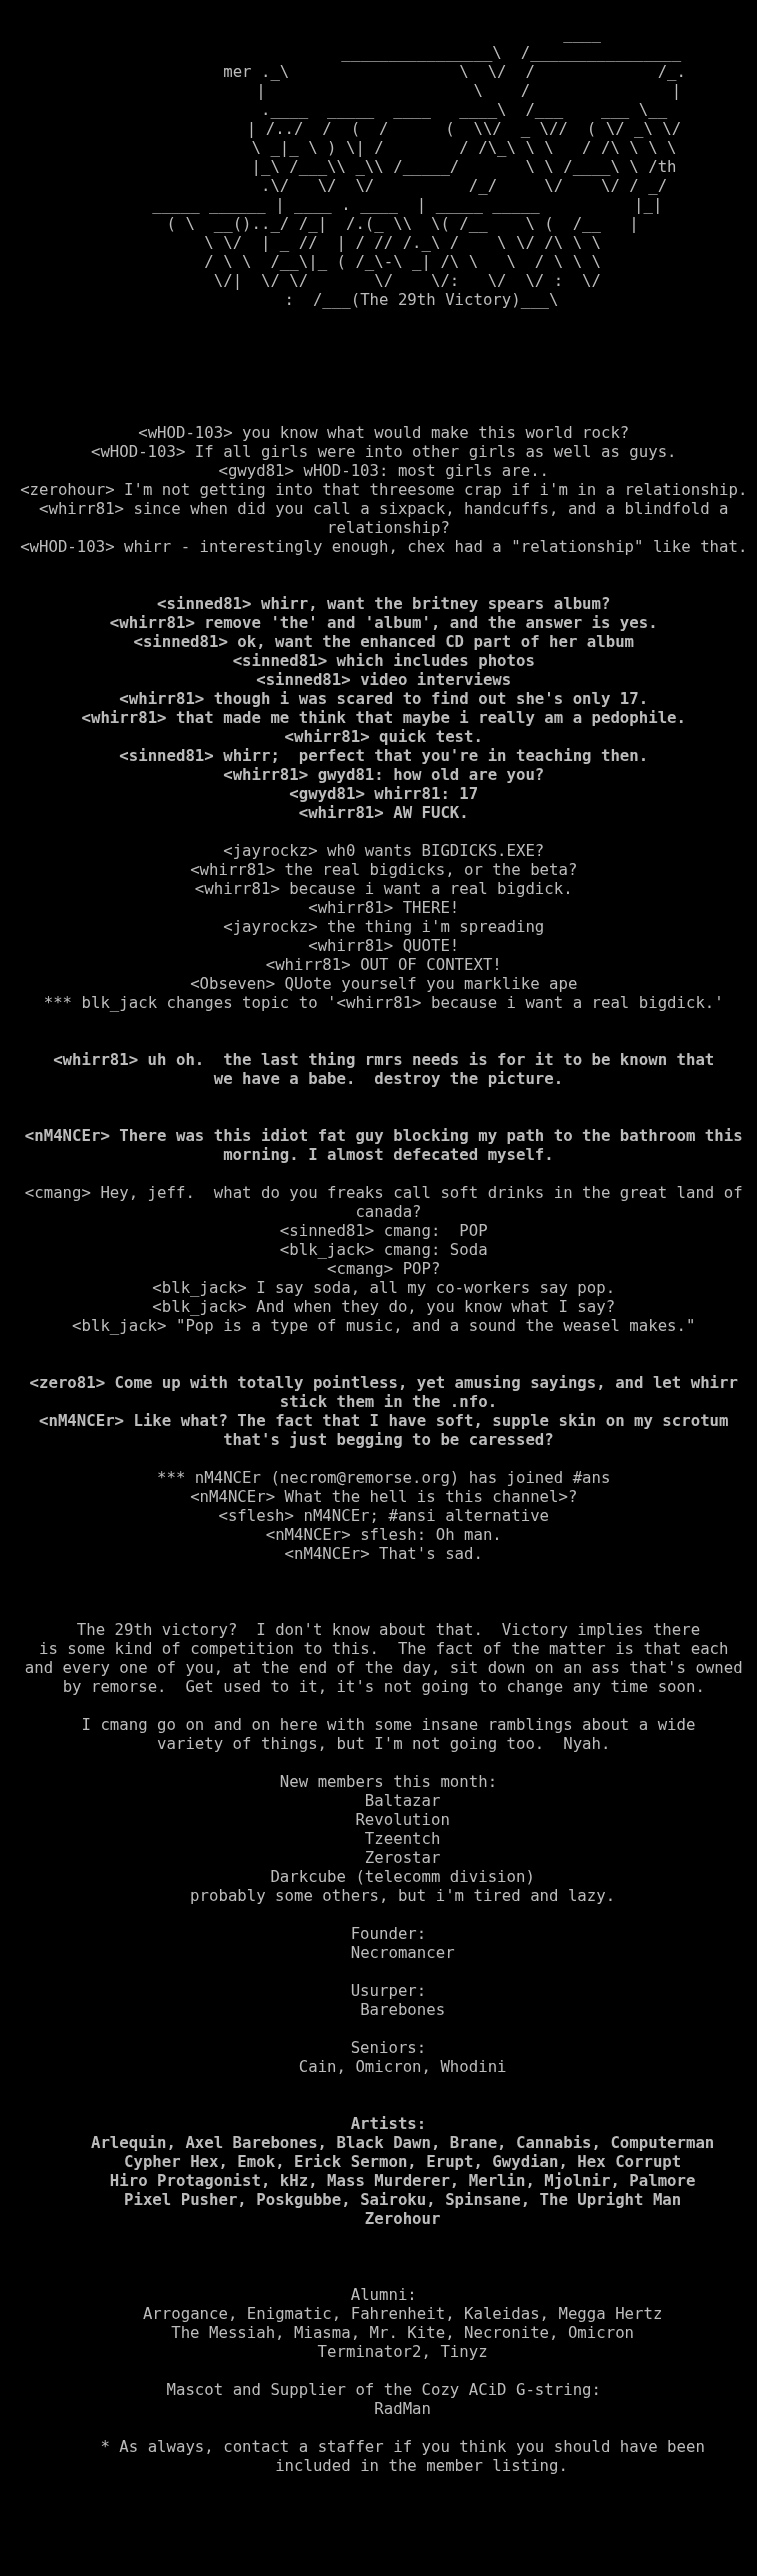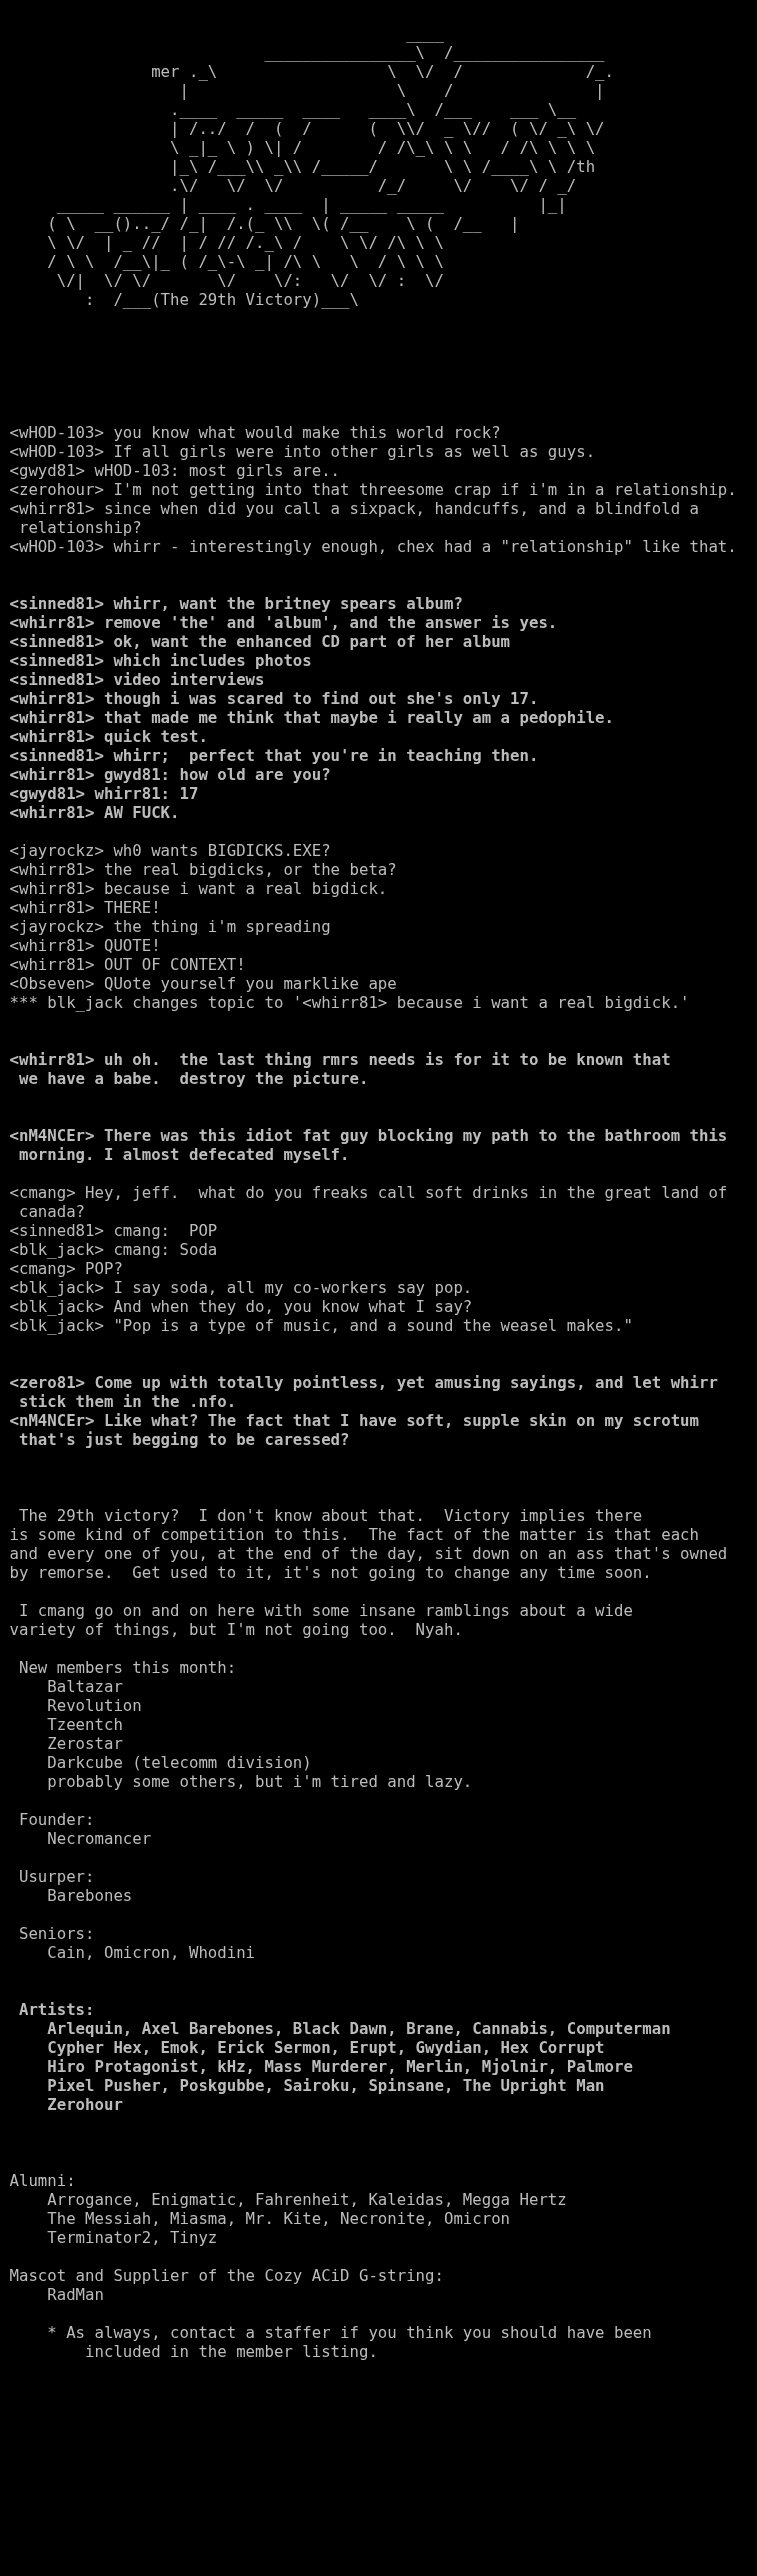--- a/index.html
+++ b/index.html
@@ -16,20 +16,21 @@
     background: #000000;
     color: #bcbcbc;
     padding: 4.7px 0 0 9.5px;
   }
   pre {
     margin: 0;
     font-family: "DejaVu Sans Mono", "Liberation Mono", monospace;
     font-size: 15.7px;
     line-height: 19px;
     white-space: pre;
+    text-align: center;
   }
   .g1 { margin-top: 19px; }
   .g2 { margin-top: 38px; font-weight: bold; }
   .g3 { margin-top: 57px; }
   .g6 { margin-top: 114px; }
 </style>
 </head>
 <body>
 
 <div class="page">
@@ -85,20 +86,25 @@
 &lt;sinned81&gt; cmang:  POP
 &lt;blk_jack&gt; cmang: Soda
 &lt;cmang&gt; POP?
 &lt;blk_jack&gt; I say soda, all my co-workers say pop.
 &lt;blk_jack&gt; And when they do, you know what I say?
 &lt;blk_jack&gt; "Pop is a type of music, and a sound the weasel makes."</pre>
   <pre class="g2">&lt;zero81&gt; Come up with totally pointless, yet amusing sayings, and let whirr
  stick them in the .nfo.
 &lt;nM4NCEr&gt; Like what? The fact that I have soft, supple skin on my scrotum
  that's just begging to be caressed?</pre>
+  <pre class="g1">*** nM4NCEr (necrom@remorse.org) has joined #ans
+&lt;nM4NCEr&gt; What the hell is this channel&gt;?
+&lt;sflesh&gt; nM4NCEr; #ansi alternative
+&lt;nM4NCEr&gt; sflesh: Oh man.
+&lt;nM4NCEr&gt; That's sad.</pre>
   <pre class="g3"> The 29th victory?  I don't know about that.  Victory implies there
 is some kind of competition to this.  The fact of the matter is that each
 and every one of you, at the end of the day, sit down on an ass that's owned
 by remorse.  Get used to it, it's not going to change any time soon.</pre>
   <pre class="g1"> I cmang go on and on here with some insane ramblings about a wide
 variety of things, but I'm not going too.  Nyah.</pre>
   <pre class="g1"> New members this month:
     Baltazar
     Revolution
     Tzeentch

